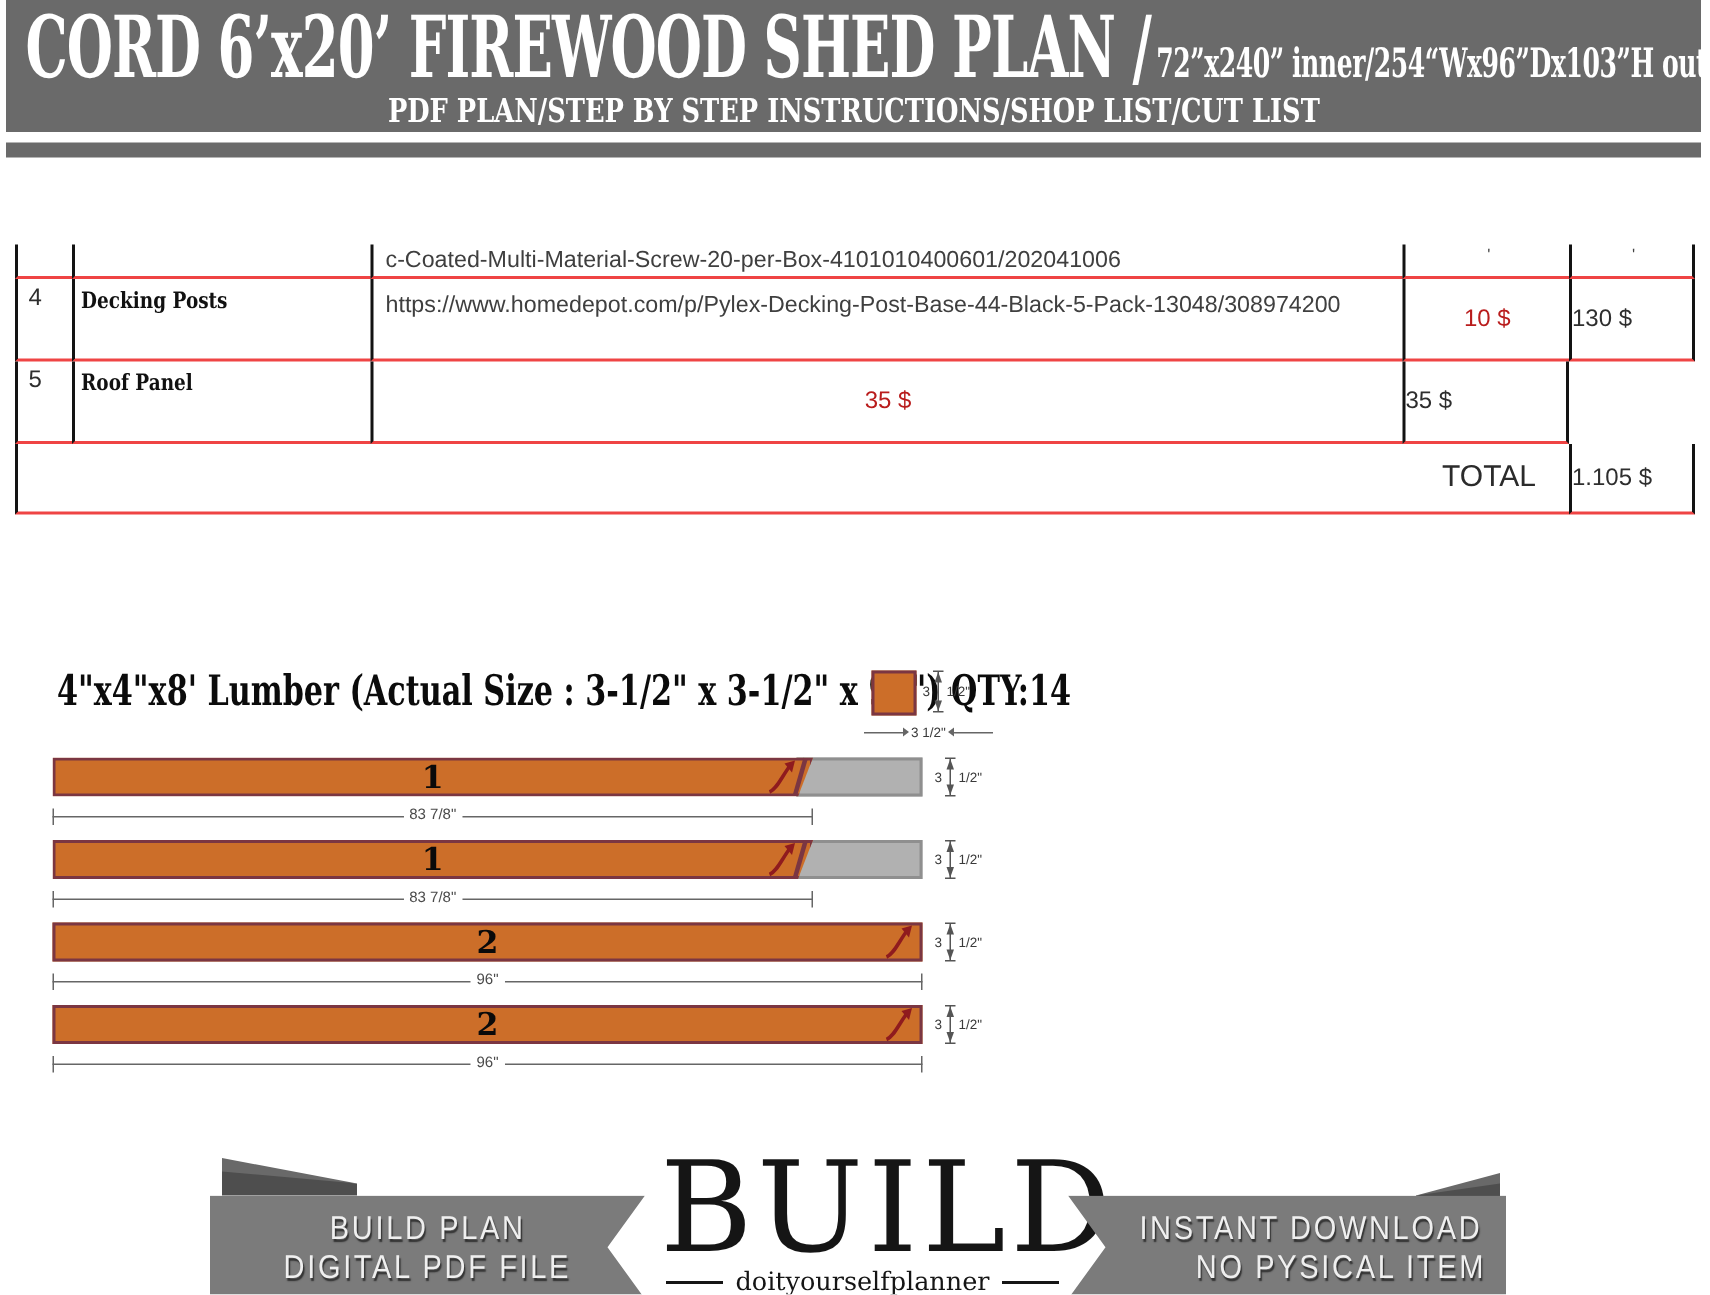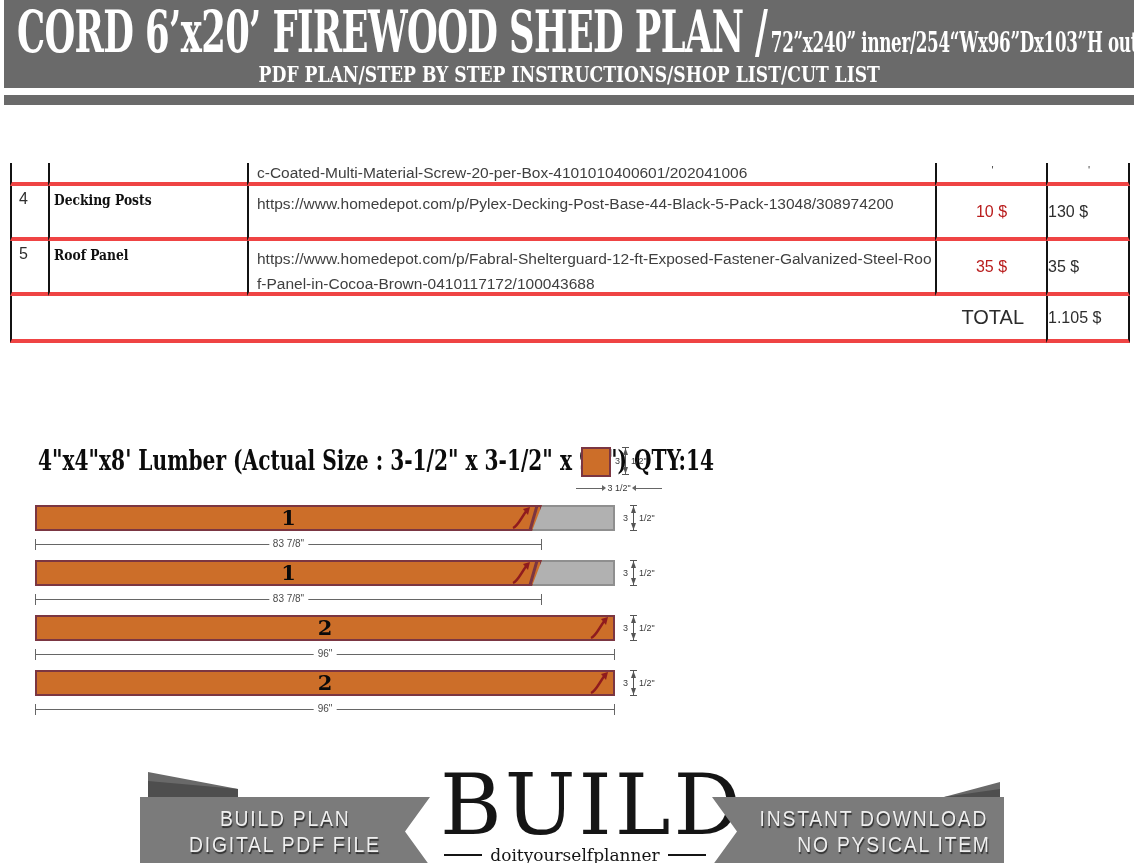--- a/index.html
+++ b/index.html
@@ -14,21 +14,21 @@
   .title-main { font-size:57px; letter-spacing:-1px; }
   .title-suffix { font-size:27px; letter-spacing:-0.5px; }
   .subtitle { white-space:nowrap; transform:scaleX(0.78); transform-origin:center; margin-top:3px;
               font-family:"DejaVu Serif", serif; font-weight:bold; font-size:22px; line-height:1; }
   .header-strip { position:absolute; left:4px; right:6px; top:95px; height:10px; background:#6A6A6A; }
 
   
   .shop-table { position:absolute; left:10px; top:163px; display:grid;
                 grid-template-columns:38px 199px 688px 111px 84px;
                 grid-template-rows:23px 55px 55px 47px; }
-  .cell { border-left:2px solid #131313; border-bottom:4px solid #ef4444; box-sizing:border-box;
+  .cell { border-left:2px solid #131313; border-bottom:2px solid #ef4444; box-sizing:border-box;
           overflow:hidden; }
   .cell.last { border-right:2px solid #131313; }
   .qty { font-size:16px; color:#2e2e2e; padding:4px 0 0 7px; }
   .item { font-family:"DejaVu Serif", serif; font-weight:bold; font-size:15px; color:#111;
           padding:5px 16px 0 4px; }
   .item span { display:inline-block; transform:scaleX(0.82); transform-origin:left; white-space:nowrap; }
   .url { font-size:15.5px; color:#3F3F3F; padding:0 0 0 8px; line-height:25px;
          display:flex; flex-direction:column; justify-content:flex-start; }
   .url.vcenter { justify-content:center; }
   .url.toppad { padding-top:5px; }
@@ -129,24 +129,20 @@
     <div class="cell url toppad">
       <div>https://www.homedepot.com/p/Pylex-Decking-Post-Base-44-Black-5-Pack-13048/308974200</div>
     </div>
     <div class="cell price-c">10 $</div>
     <div class="cell last price-l">130 $</div>
 
     <div class="cell qty">5</div>
     <div class="cell item">
       <span>Roof Panel</span>
     </div>
-    <div class="cell url toppad">
-      <div>https://www.homedepot.com/p/Fabral-Shelterguard-12-ft-Exposed-Fastener-Galvanized-Steel-Roo</div>
-      <div>f-Panel-in-Cocoa-Brown-0410117172/100043688</div>
-    </div>
     <div class="cell price-c">35 $</div>
     <div class="cell last price-l">35 $</div>
 
     <div class="cell total-merged">TOTAL</div>
     <div class="cell last price-l">1.105 $</div>
   </div>
 
   <div class="cut-title">4"x4"x8' Lumber (Actual Size : 3-1/2" x 3-1/2" x 96") QTY:14</div>
 
   <div class="sq"></div>

